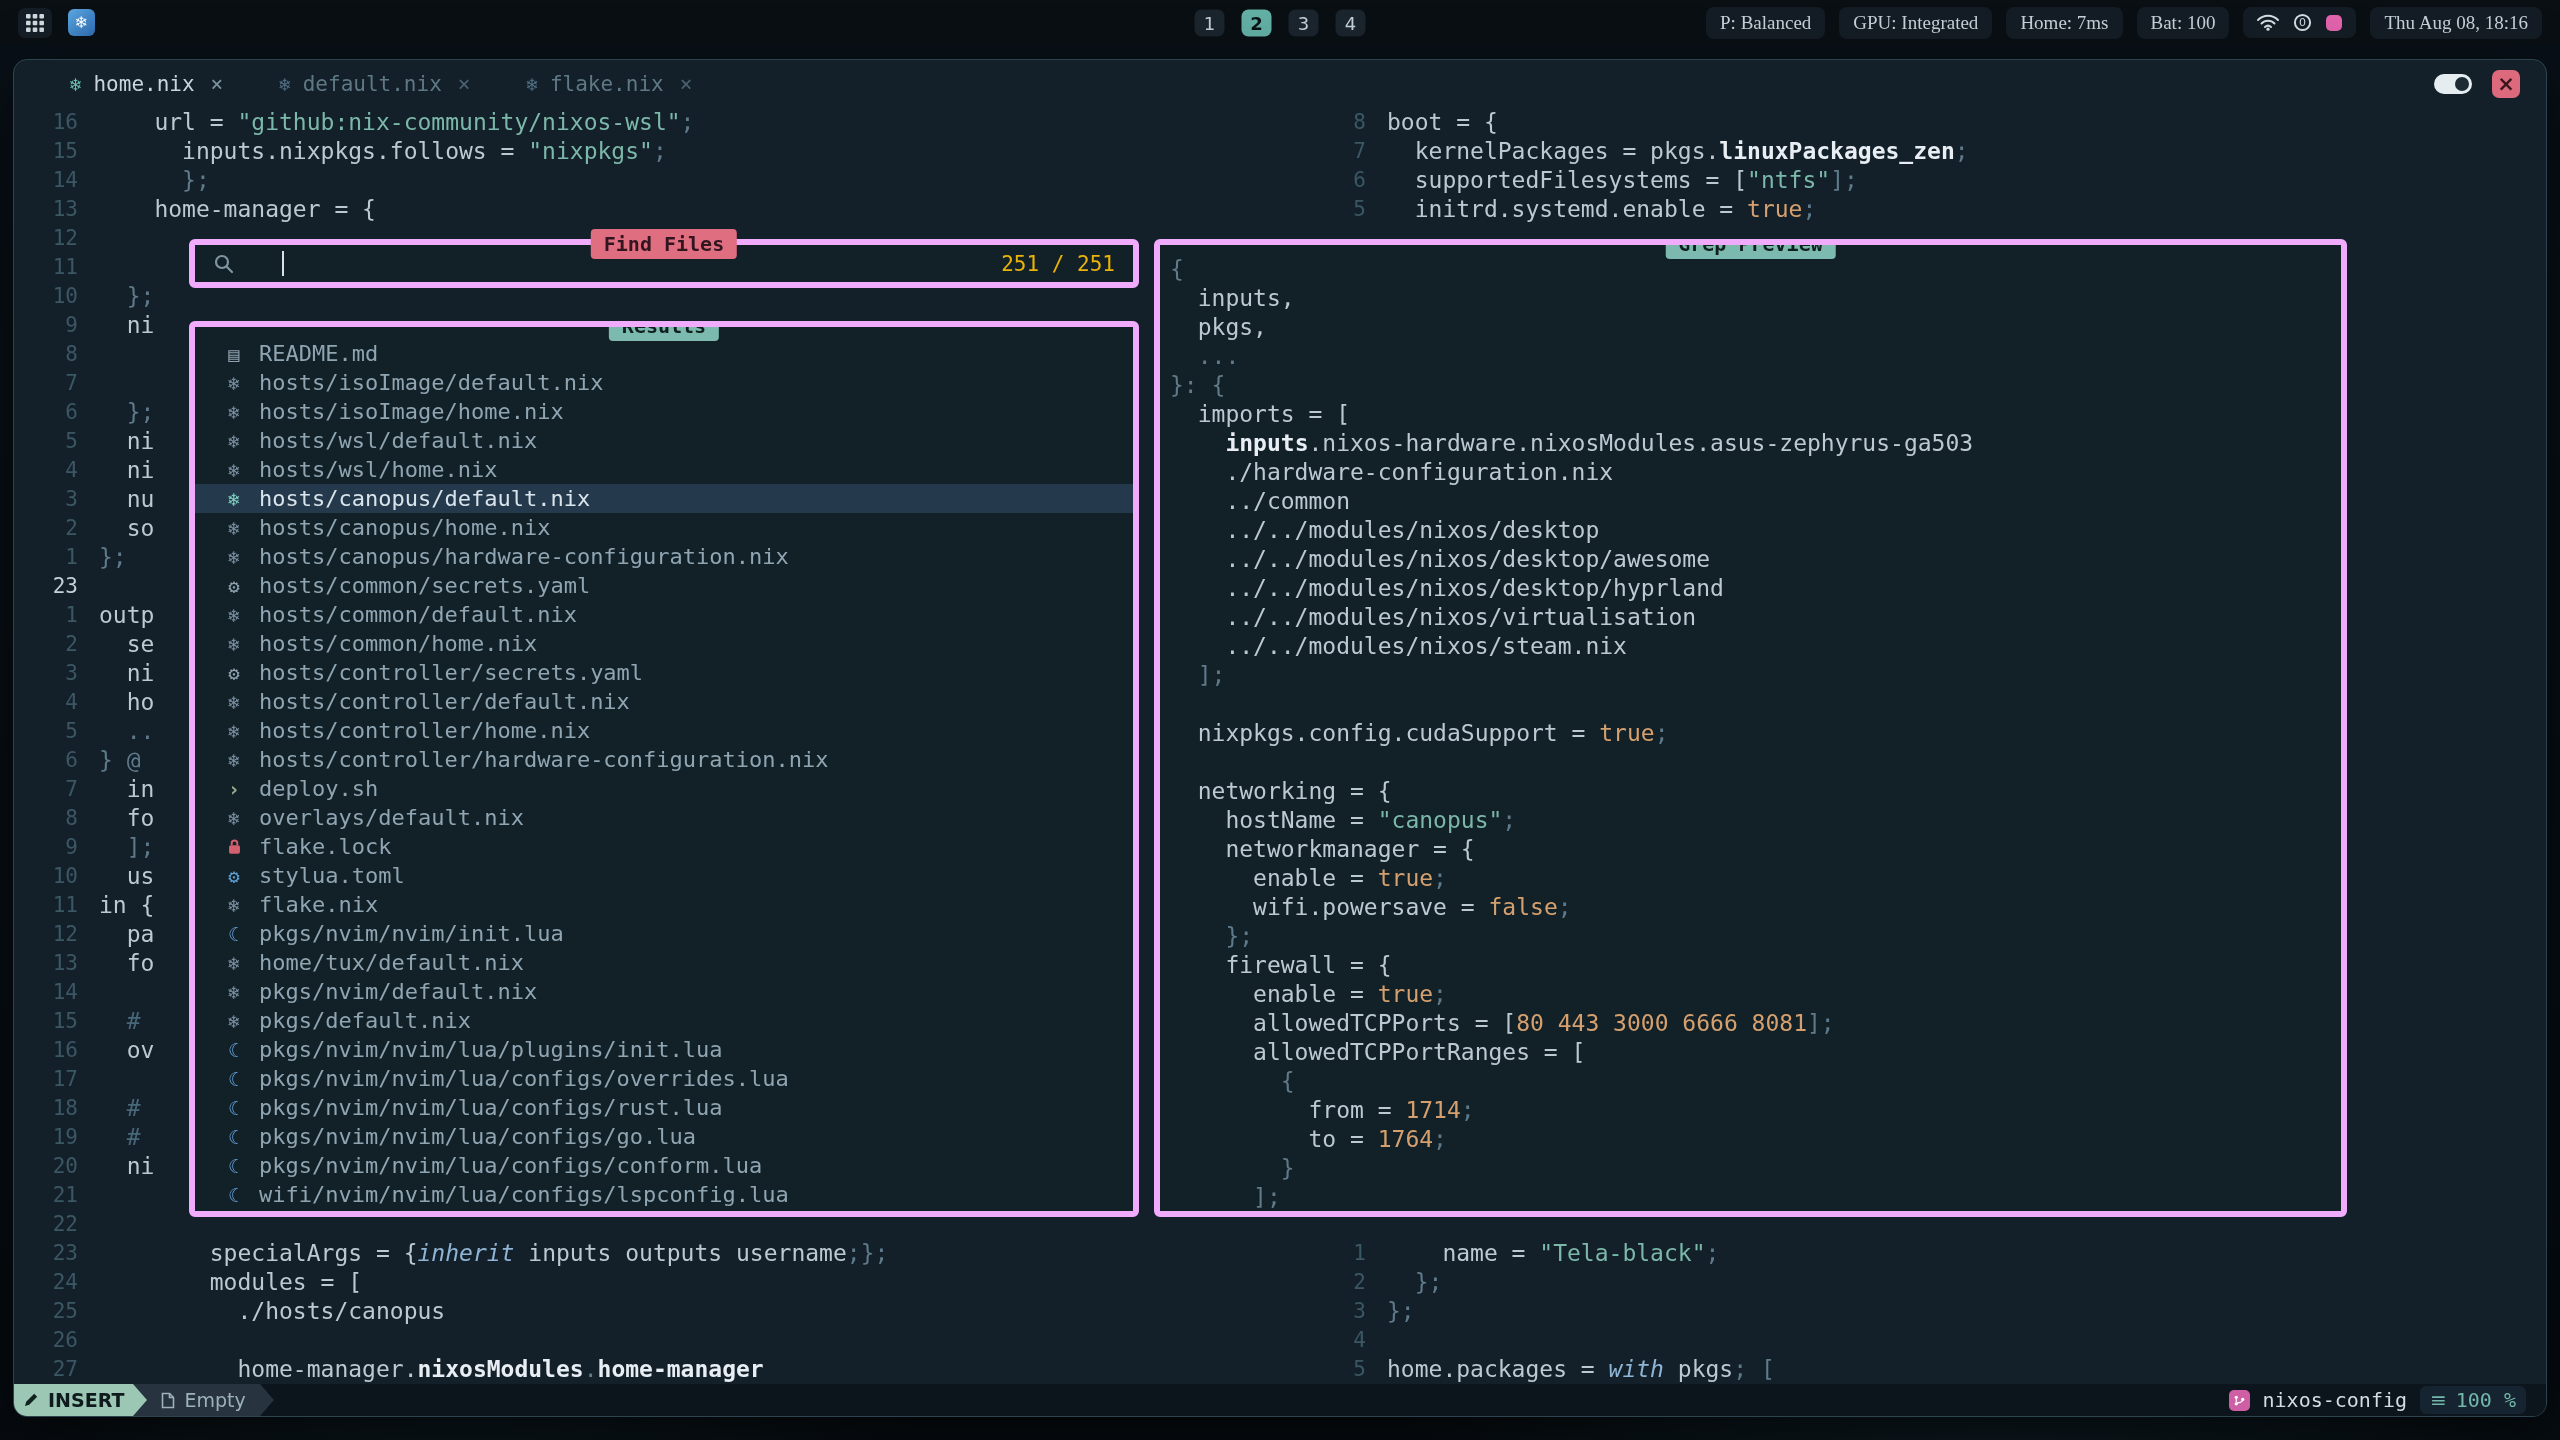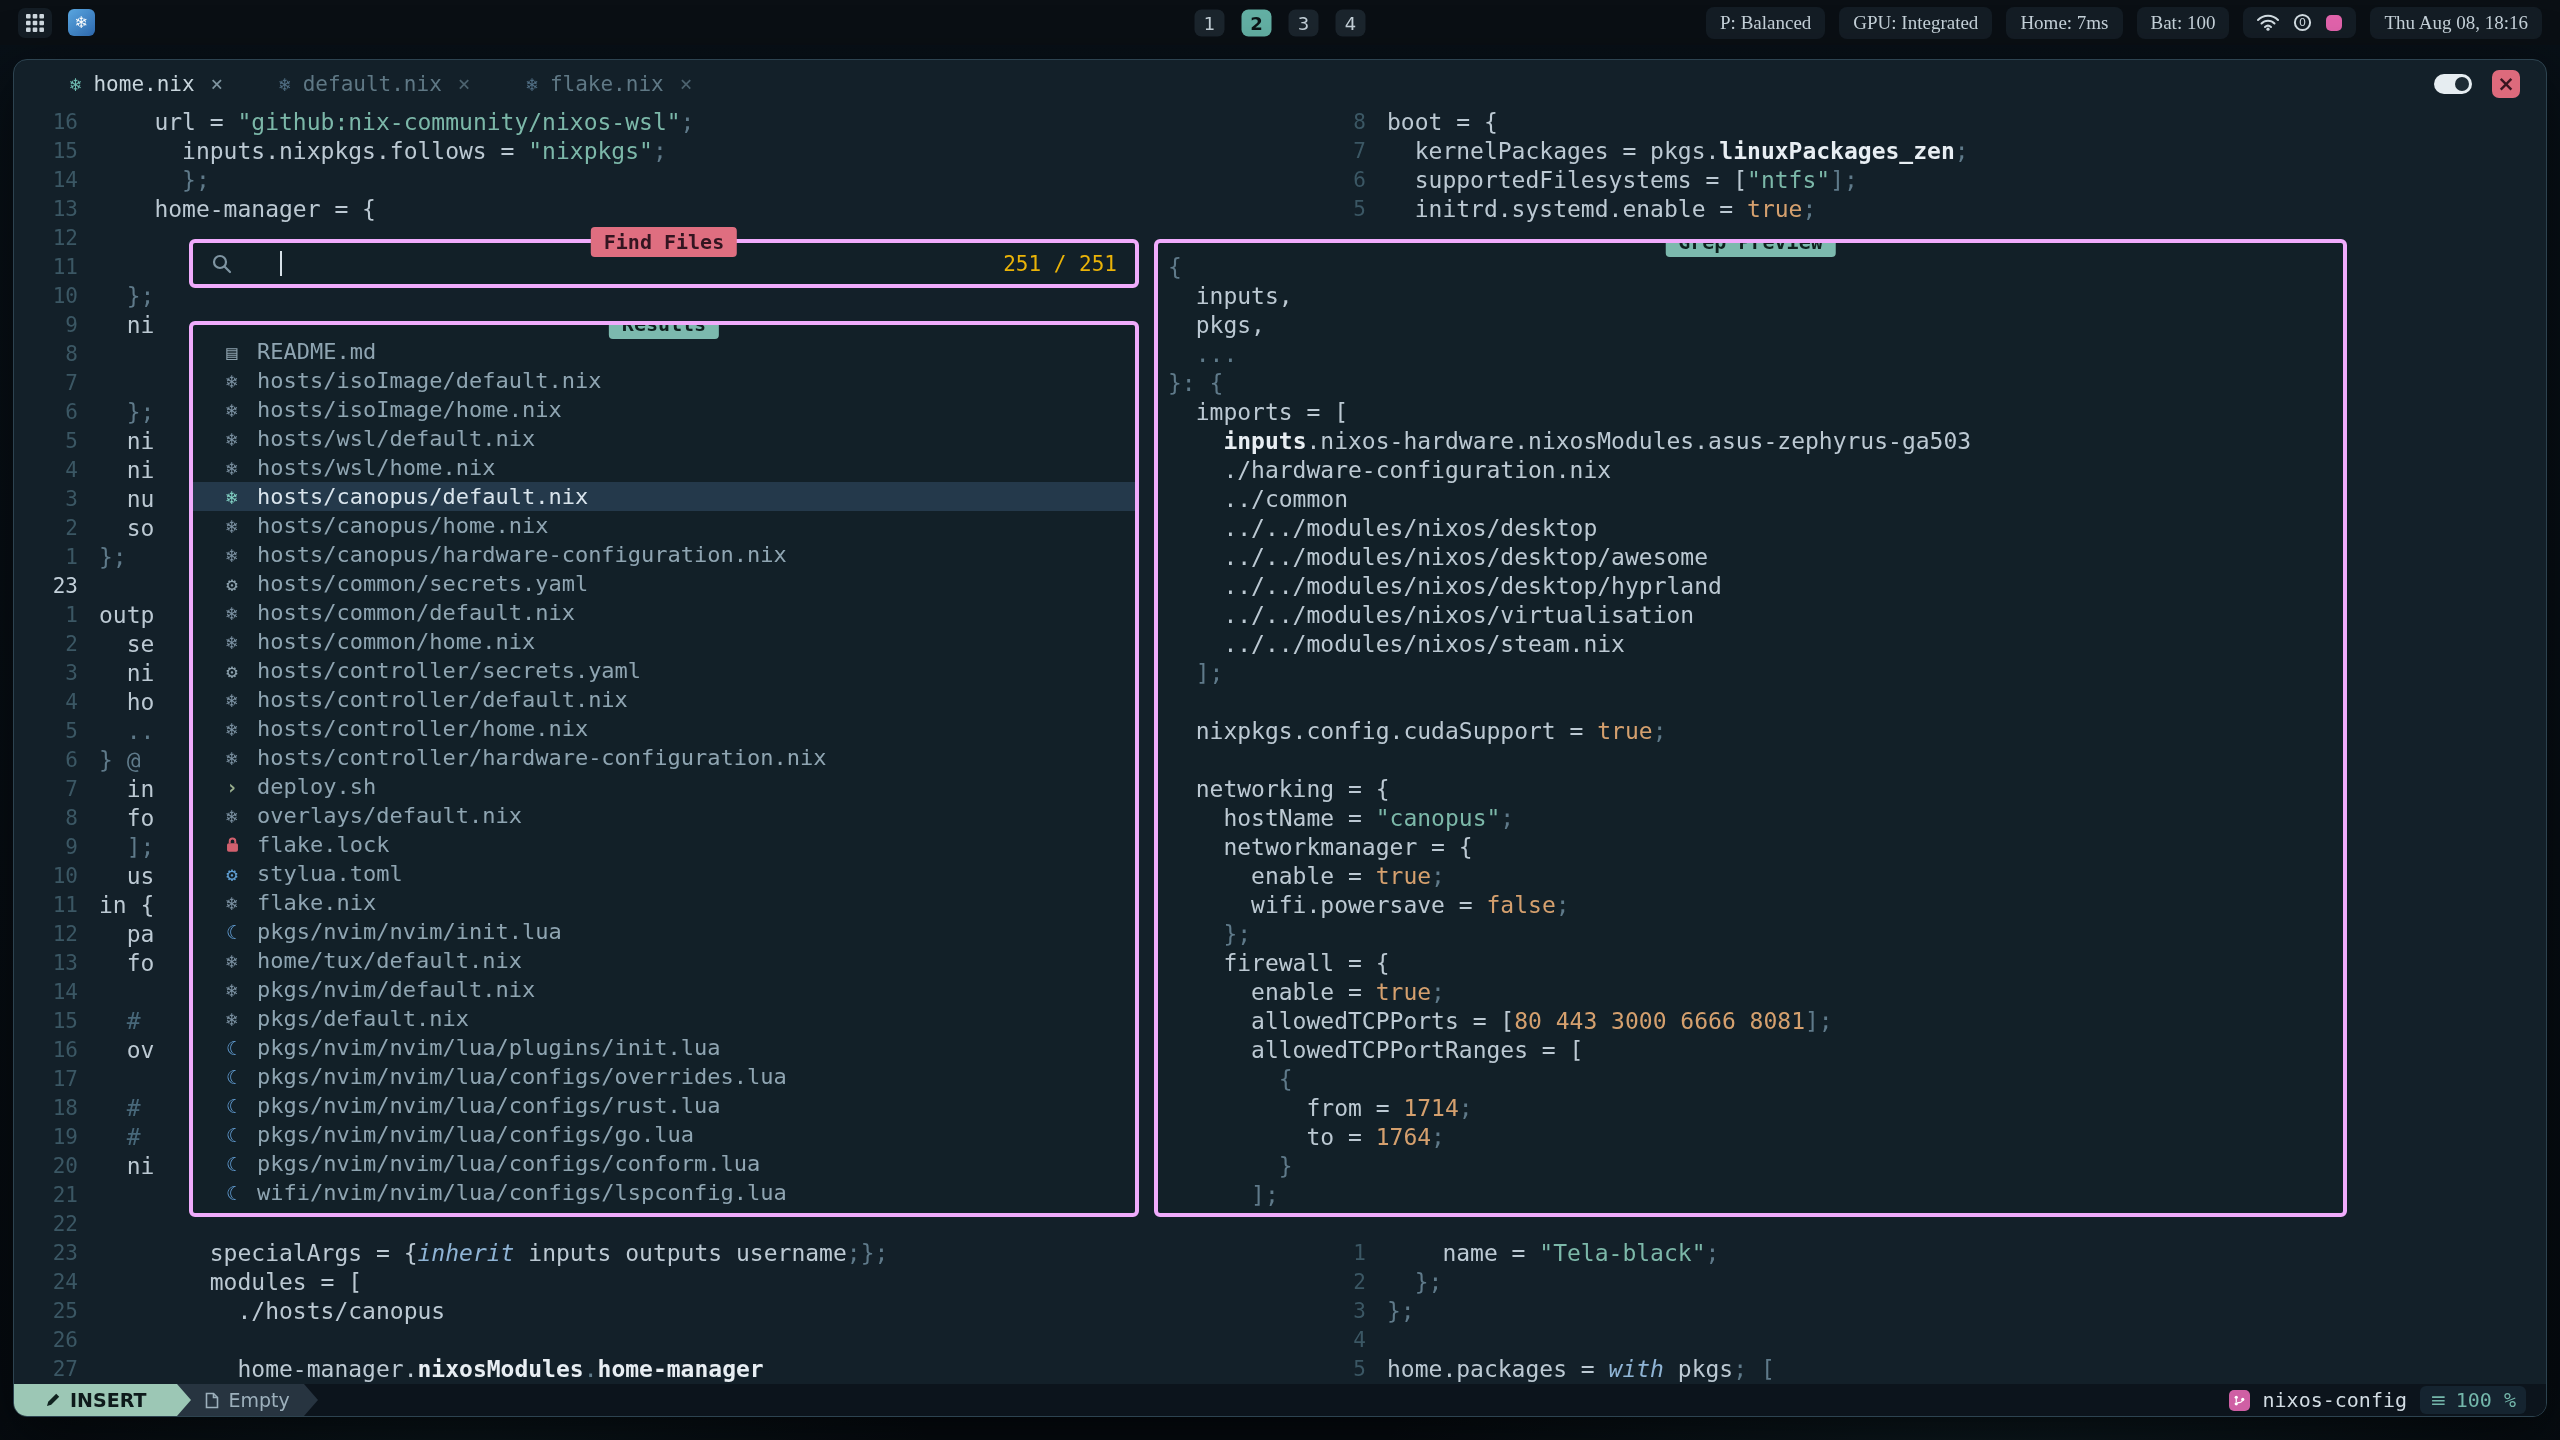--- a/index.html
+++ b/index.html
@@ -60,21 +60,21 @@
 
   .seg-fg{color:#bcc9d3}
   .seg-s{color:#7cb8a9}
   .seg-p{color:#5f7a8a}
   .seg-n{color:#d5a06e}
   .seg-b{color:#e8eef3;font-weight:bold}
   .seg-k{color:#8fb4d5;font-style:italic}
   .seg-c{color:#48687a}
 
   
-  .float{position:absolute;background:#122028;border:4px solid #f0abfc;border-radius:6px;gap:33px;}
+  .float{position:absolute;background:#122028;border:6px solid #f0abfc;border-radius:6px;gap:33px;}
   .prompt{left:175px;top:179px;width:950px;height:49px;display:flex;align-items:center;padding:0 18px;}
   .results{left:175px;top:261px;width:950px;height:896px;overflow:hidden;}
   .preview{left:1140px;top:179px;width:1193px;height:978px;overflow:hidden;}
   .pill{position:absolute;top:-16px;left:50%;transform:translateX(-50%);
     font-family:"DejaVu Sans Mono",monospace;font-size:20px;font-weight:bold;
     padding:3px 13px;border-radius:4px;white-space:nowrap;}
   .pill.pink{background:#df6e80;color:#331520;}
   .pill.teal{background:#7cb9ae;color:#0f211f;}
 
   .caret{width:2px;height:25px;background:#d7e1e8;margin-left:14px;animation:blink 1.1s steps(1) infinite;}
@@ -95,21 +95,21 @@
   .ic.lock{color:#d2606e}
   .ic.sh{color:#9ab08f;font-weight:bold}
 
   .preview-body{padding:10px 0 0 10px;font-size:23px;line-height:29px;font-family:"DejaVu Sans Mono",monospace;}
   .pline{height:29px;white-space:pre;}
 
   
   .statusline{position:absolute;left:0;right:0;bottom:0;height:32px;background:#0c141c;
     display:flex;align-items:stretch;font-size:19px;}
   .sl-mode{display:flex;align-items:center;gap:9px;background:#9cc7b5;color:#0e1a1b;
-    font-weight:bold;padding:0 31px;}
+    font-weight:bold;padding:0 9px;}
   .sl-arrow1{width:0;height:0;border-top:16px solid transparent;border-bottom:16px solid transparent;
     border-left:14px solid #9cc7b5;background:#273440;}
   .sl-file{display:flex;align-items:center;gap:9px;background:#273440;color:#9db0bc;padding:0 14px;}
   .sl-arrow2{width:0;height:0;border-top:16px solid transparent;border-bottom:16px solid transparent;
     border-left:14px solid #273440;}
   .sl-right{margin-left:auto;display:flex;align-items:center;gap:13px;padding-right:20px;}
   .repo-icon{width:21px;height:21px;border-radius:5px;background:#cf5fa4;display:inline-flex;align-items:center;justify-content:center;}
   .sl-repo{color:#d3dde4;font-size:20px;font-family:"DejaVu Sans Mono",monospace;}
   .pct-chip{display:inline-flex;align-items:center;gap:9px;background:#152430;border-radius:6px;padding:2px 10px;}
   .lines-icon{color:#74b7ab;font-size:20px;}

